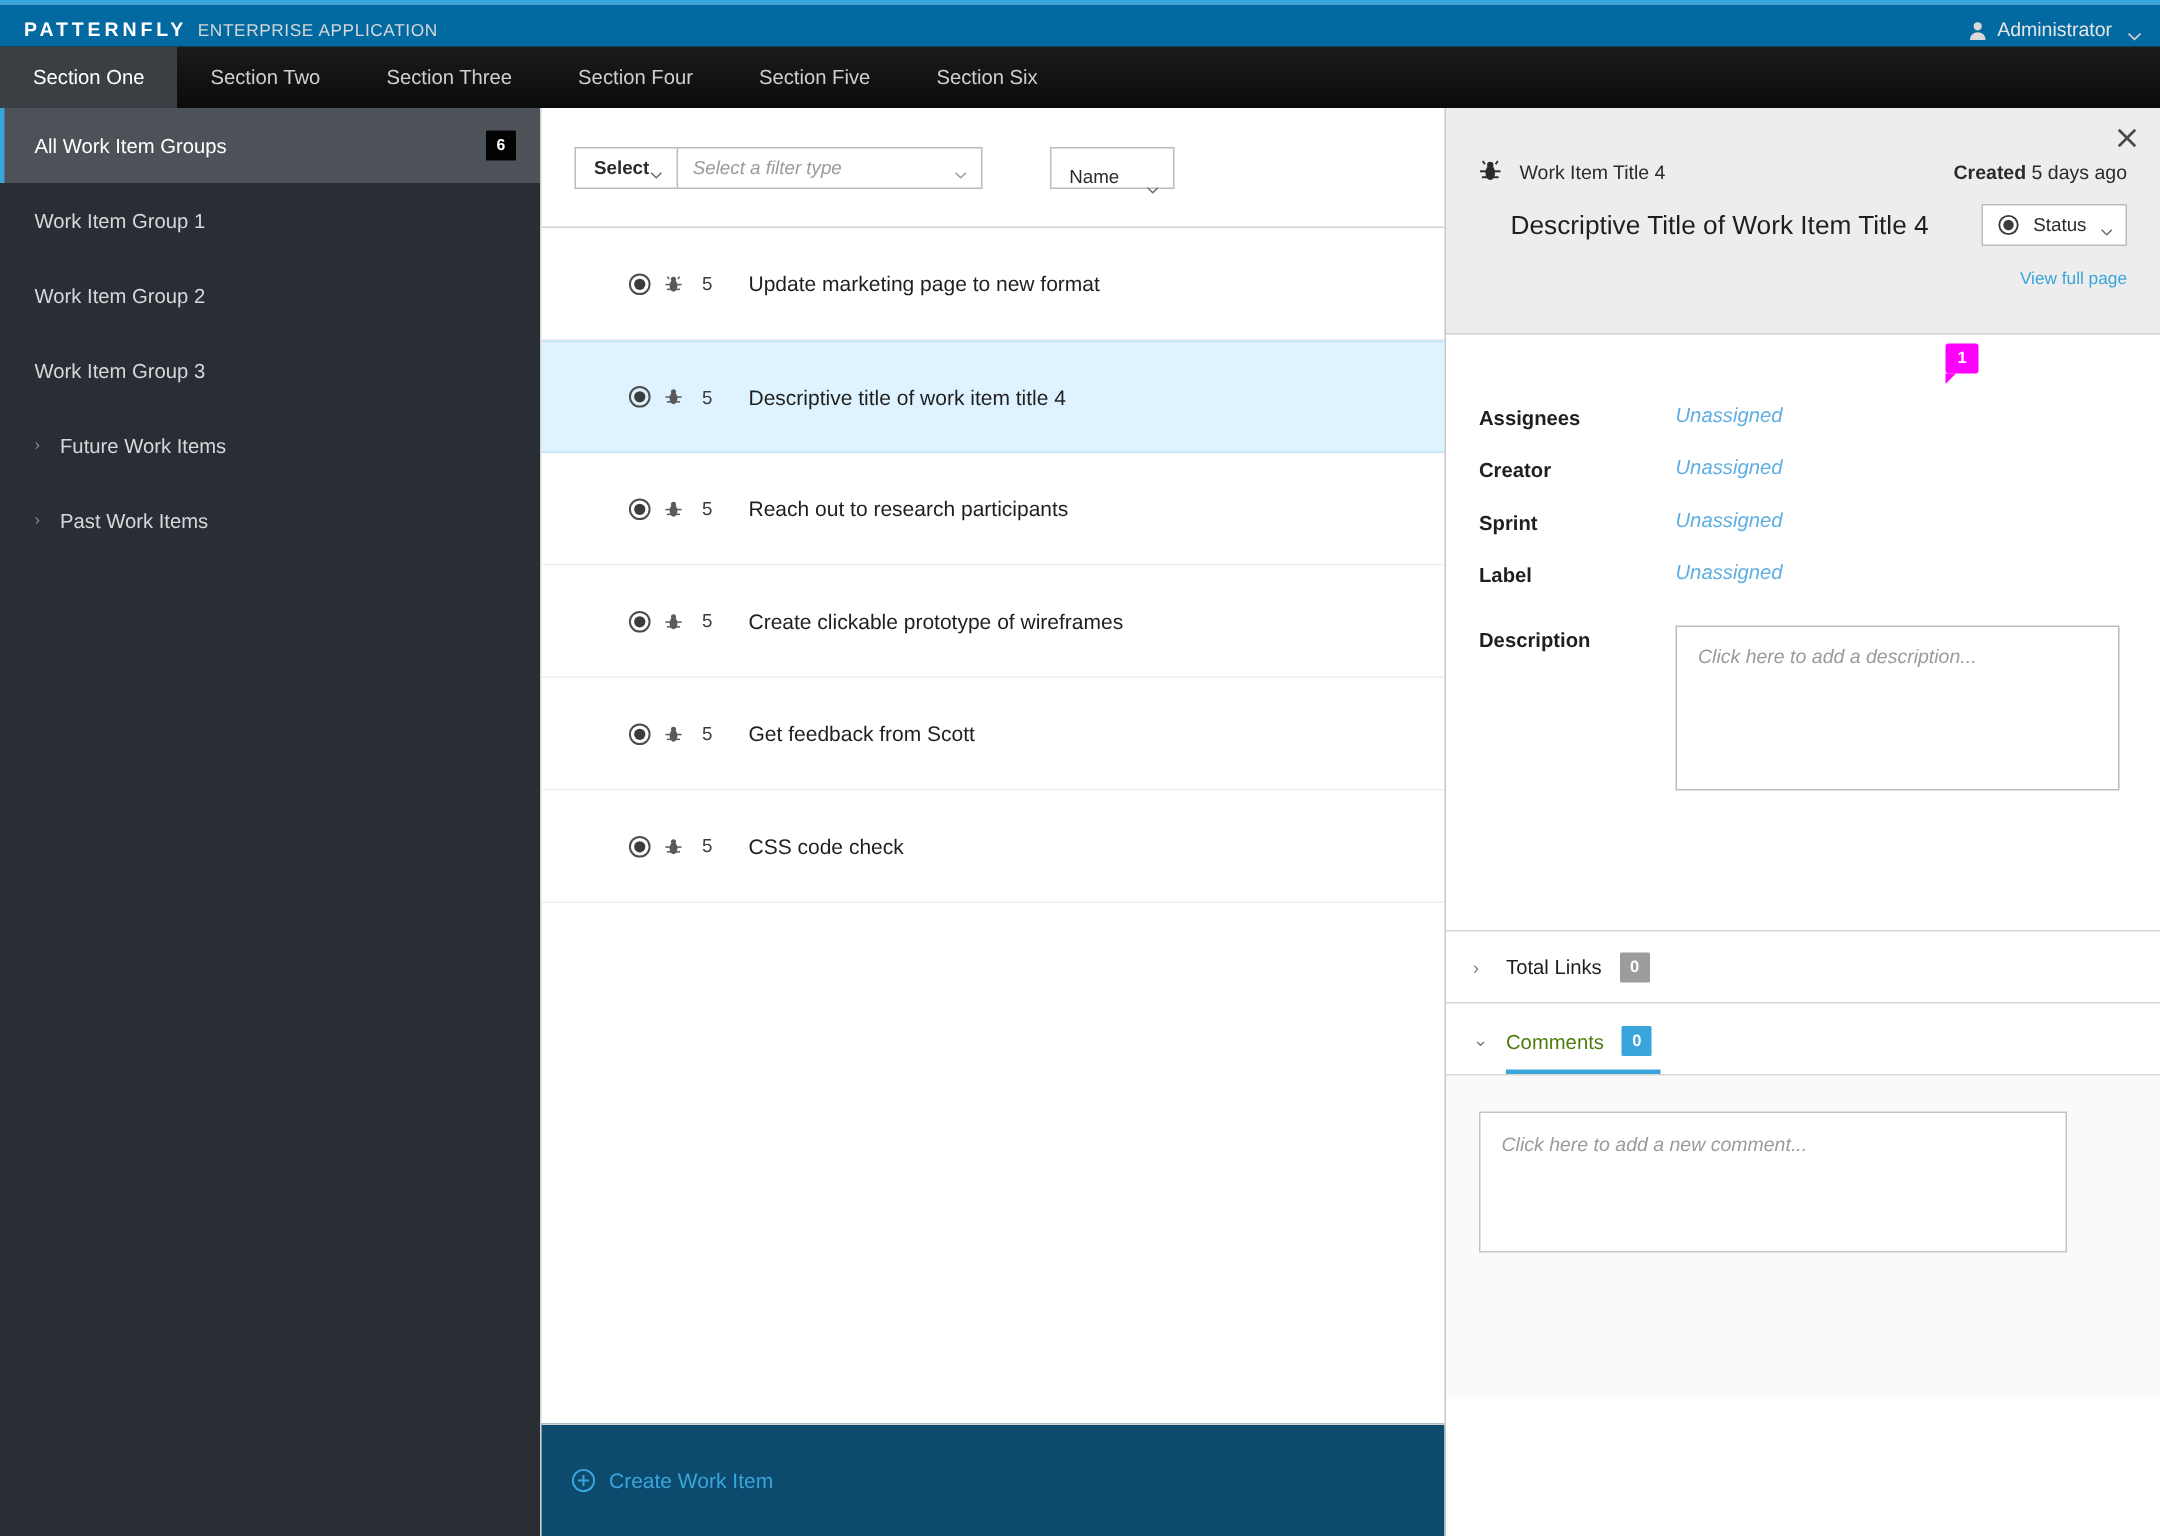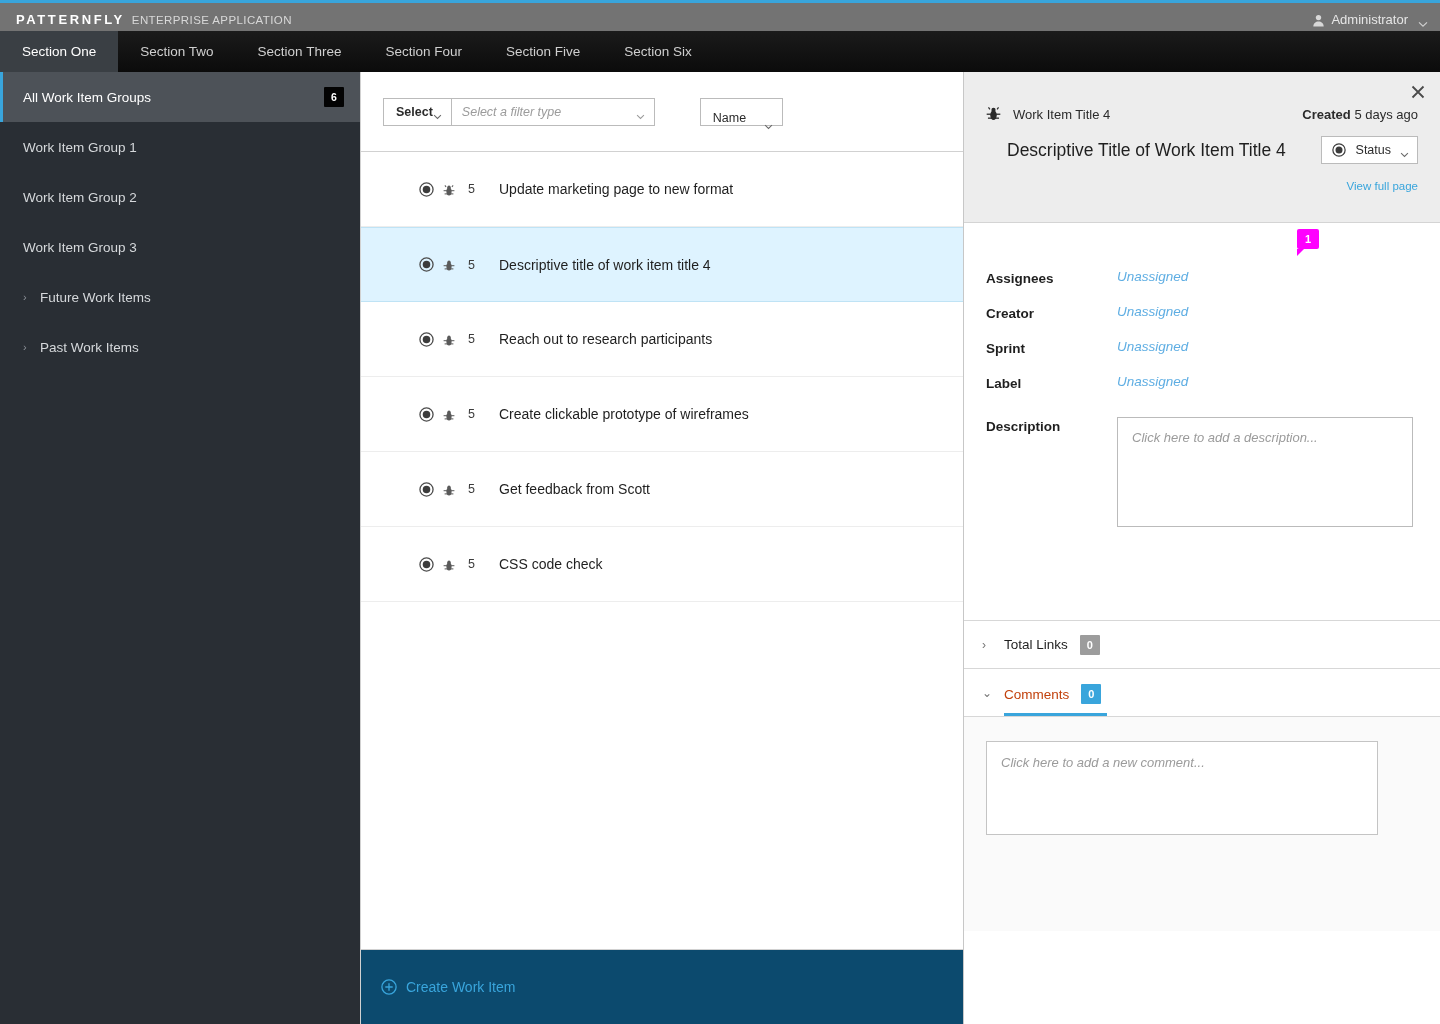--- a/index.html
+++ b/index.html
@@ -12,21 +12,21 @@
 
   
   .accent-bar {
     position: absolute; top: 0; left: 0; width: 1440px; height: 3px;
     background: #39a5dc;
   }
 
   
   .masthead {
     position: absolute; top: 3px; left: 0; width: 1440px; height: 32px;
-    background: #737373;
+    background: #0369a1;
     display: flex; align-items: center; gap: 44px;
   }
   .brand { display: flex; align-items: baseline; padding-left: 16px; }
   .brand-name {
     color: #fff; font-size: 13px; font-weight: bold; letter-spacing: 2.6px;
   }
   .brand-sub {
     color: #d8d8d8; font-size: 11.5px; letter-spacing: .4px; margin-left: 7px;
   }
   .masthead-right {
@@ -203,21 +203,21 @@
   .acc-badge {
     background: #9c9c9c; color: #fff; font-size: 11px; font-weight: bold;
     min-width: 20px; height: 20px; border-radius: 1px;
     display: flex; align-items: center; justify-content: center; padding: 0 5px;
   }
   .comments-row { border-top: 1px solid #d7d7d7; position: relative; }
   .comments-tab {
     display: flex; align-items: center; gap: 12px;
     padding: 0 6px 9px 0; margin-left: 24px; border-bottom: 3px solid #39a5dc;
   }
-  .comments-row .acc-label { color: #c2410c; }
+  .comments-row .acc-label { color: #4d7c0f; }
   .comments-row .acc-badge { background: #39a5dc; }
   .comments-panel {
     background: #fafafa; border-top: 1px solid #d7d7d7; height: 215px;
     padding: 24px 22px;
   }
   .comment-box {
     width: 392px; height: 94px; border: 1px solid #c4c4c4; background: #fff;
     padding: 13px 14px; font-size: 13px; color: #9b9b9b; font-style: italic;
     cursor: text;
   }

